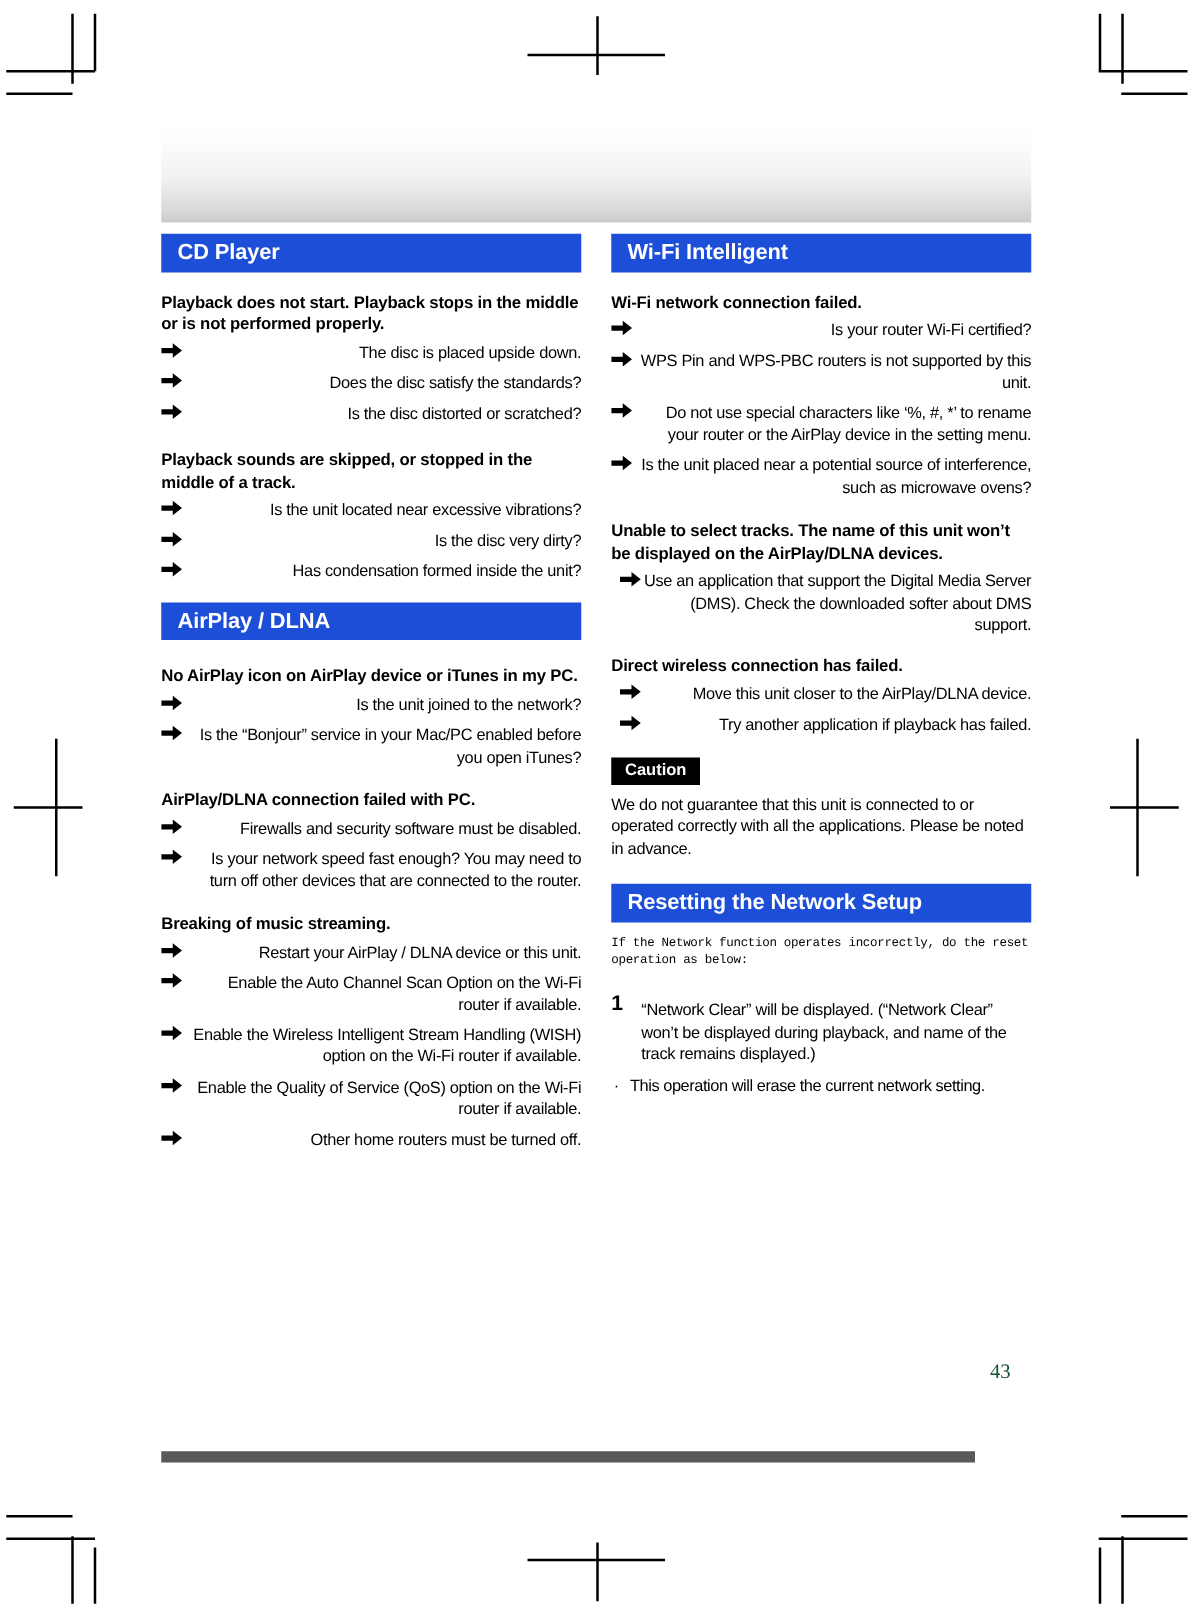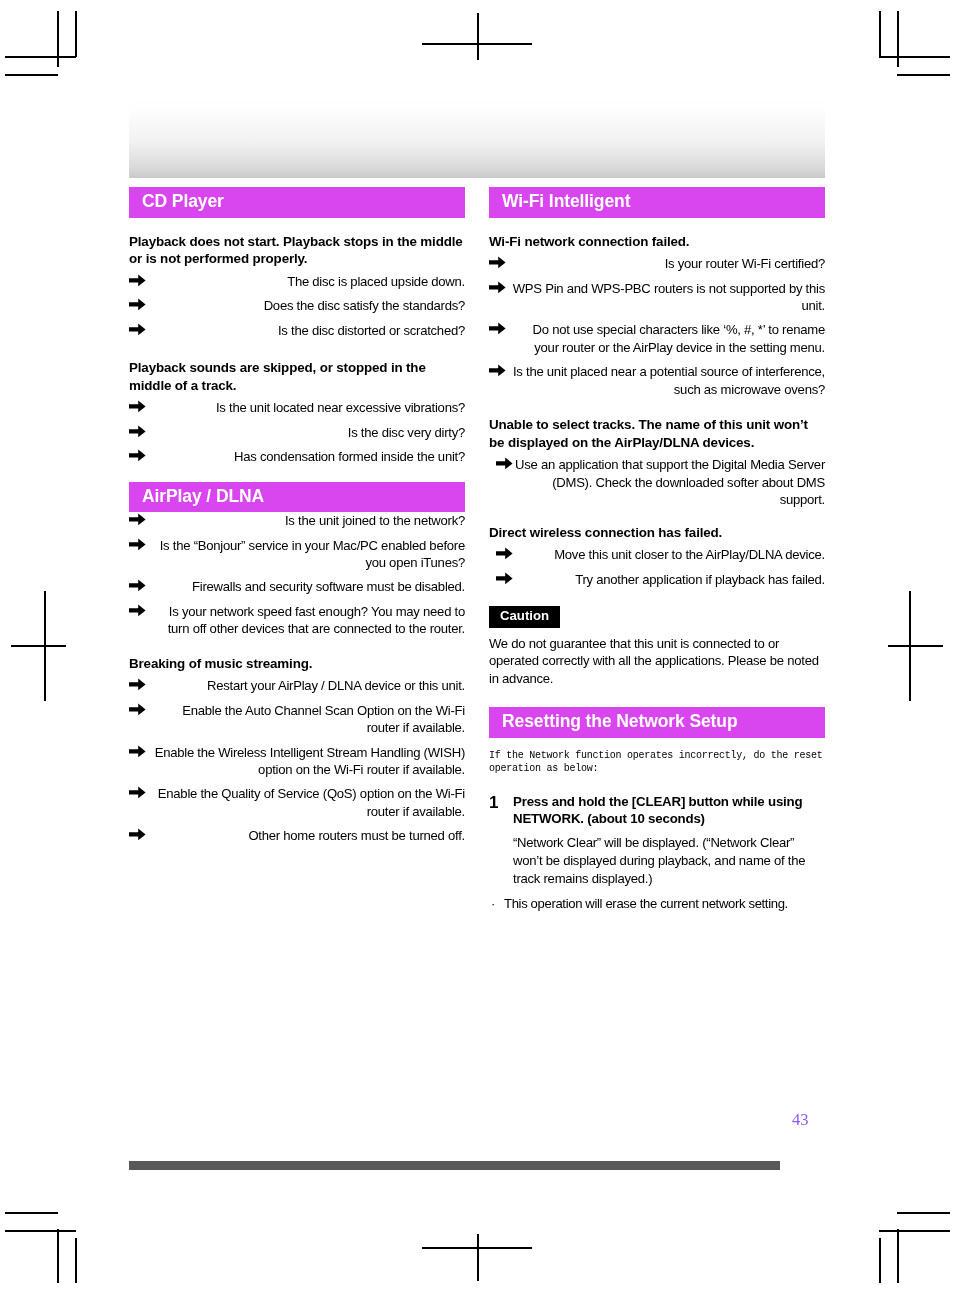--- a/index.html
+++ b/index.html
@@ -35,21 +35,21 @@
     left: 129px;
     top: 187px;
     width: 696px;
     display: flex;
     gap: 24px;
   }
   .col { width: 336px; }
 
   
   .section-bar {
-    background: #d946ef;
+    background: #1d4ed8;
     color: #ffffff;
     font-size: 17.5px;
     font-weight: bold;
     line-height: 1;
     padding: 6px 0 7px 13px;
     letter-spacing: -0.1px;
   }
 
   
   .question {
@@ -152,24 +152,24 @@
     position: absolute;
     left: 129px;
     top: 1161px;
     width: 651px;
     height: 9px;
     background: #595959;
   }
   .page-number {
     position: absolute;
     left: 792px;
-    top: 1110px;
+    top: 1087px;
     font-size: 16.5px;
     font-family: "Liberation Serif", serif;
-    color: #8b5cf6;
+    color: #14532d;
   }
 </style>
 </head>
 <body>
 
 <div>
   <div class="mark v" style="left:57px; top:11px; height:56px;"></div>
   <div class="mark v" style="left:75px; top:11px; height:46px;"></div>
   <div class="mark h" style="left:5px; top:56px; width:71px;"></div>
   <div class="mark h" style="left:5px; top:74px; width:53px;"></div>
@@ -268,39 +268,41 @@
             <svg width="17" height="13" viewBox="0 0 17 13">
               <path d="M0 4.3h9.2V0.6L16.6 6.4 9.2 12.2V8.5H0z" fill="#000"></path>
             </svg>
           </span>
         <span class="txt">Has condensation formed inside the unit?</span>
       </div>
     </div>
 
     <div class="section-bar" style="margin-top:16px;">AirPlay / DLNA</div>
 
+    <div class="question" style="margin-top:20px;">No AirPlay icon on AirPlay device or iTunes in my PC.</div>
     <div>
       <div class="arrow-item">
         <span class="arrow">
             <svg width="17" height="13" viewBox="0 0 17 13">
               <path d="M0 4.3h9.2V0.6L16.6 6.4 9.2 12.2V8.5H0z" fill="#000"></path>
             </svg>
           </span>
         <span class="txt">Is the unit joined to the network?</span>
       </div>
       <div class="arrow-item">
         <span class="arrow">
             <svg width="17" height="13" viewBox="0 0 17 13">
               <path d="M0 4.3h9.2V0.6L16.6 6.4 9.2 12.2V8.5H0z" fill="#000"></path>
             </svg>
           </span>
         <span class="txt">Is the “Bonjour” service in your Mac/PC enabled before you open iTunes?</span>
       </div>
     </div>
 
+    <div class="question" style="margin-top:17px;">AirPlay/DLNA connection failed with PC.</div>
     <div>
       <div class="arrow-item">
         <span class="arrow">
             <svg width="17" height="13" viewBox="0 0 17 13">
               <path d="M0 4.3h9.2V0.6L16.6 6.4 9.2 12.2V8.5H0z" fill="#000"></path>
             </svg>
           </span>
         <span class="txt">Firewalls and security software must be disabled.</span>
       </div>
       <div class="arrow-item">
@@ -436,21 +438,20 @@
       <div class="caution-body">We do not guarantee that this unit is connected to or operated correctly with all the applications. Please be noted in advance.</div>
     </div>
 
     <div class="section-bar" style="margin-top:19px;">Resetting the Network Setup</div>
 
     <div class="plain-para">If the Network function operates incorrectly, do the reset operation as below:</div>
 
     <div class="step">
       <div class="step-num">1</div>
       <div class="step-body">
-        <div class="step-title">Press and hold the [CLEAR] button while using NETWORK. (about 10 seconds)</div>
         <div class="step-detail">“Network Clear” will be displayed. (“Network Clear” won’t be displayed during playback, and name of the track remains displayed.)</div>
       </div>
     </div>
 
     <div class="dot-item">
       <span class="dot">·</span>
       <span>This operation will erase the current network setting.</span>
     </div>
 
   </div>

